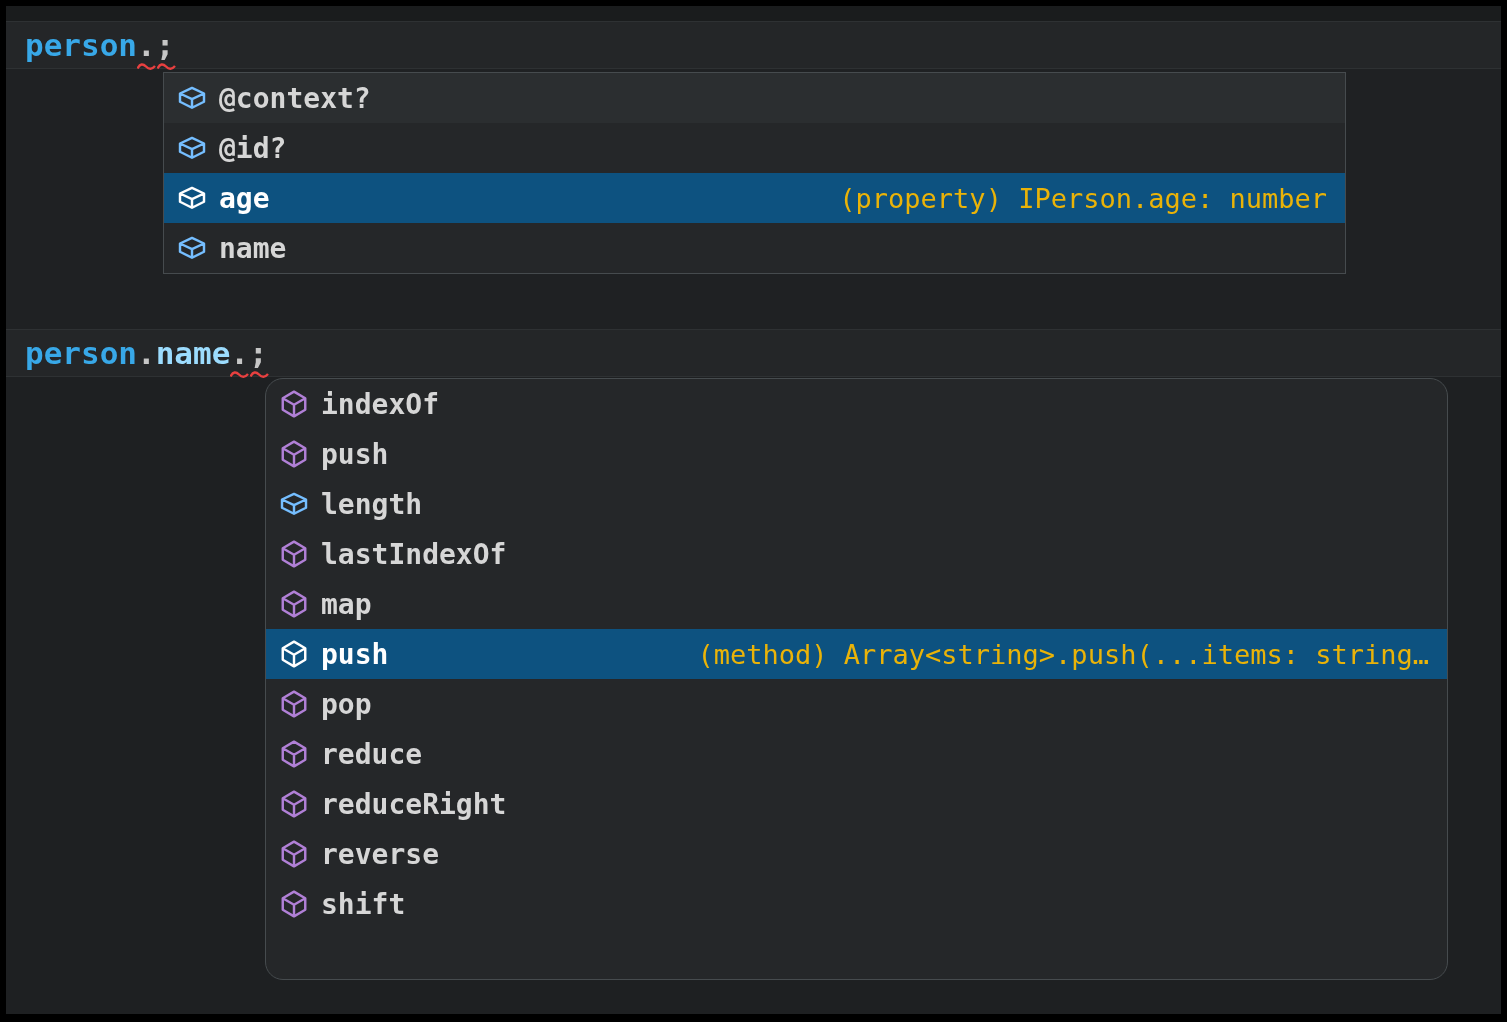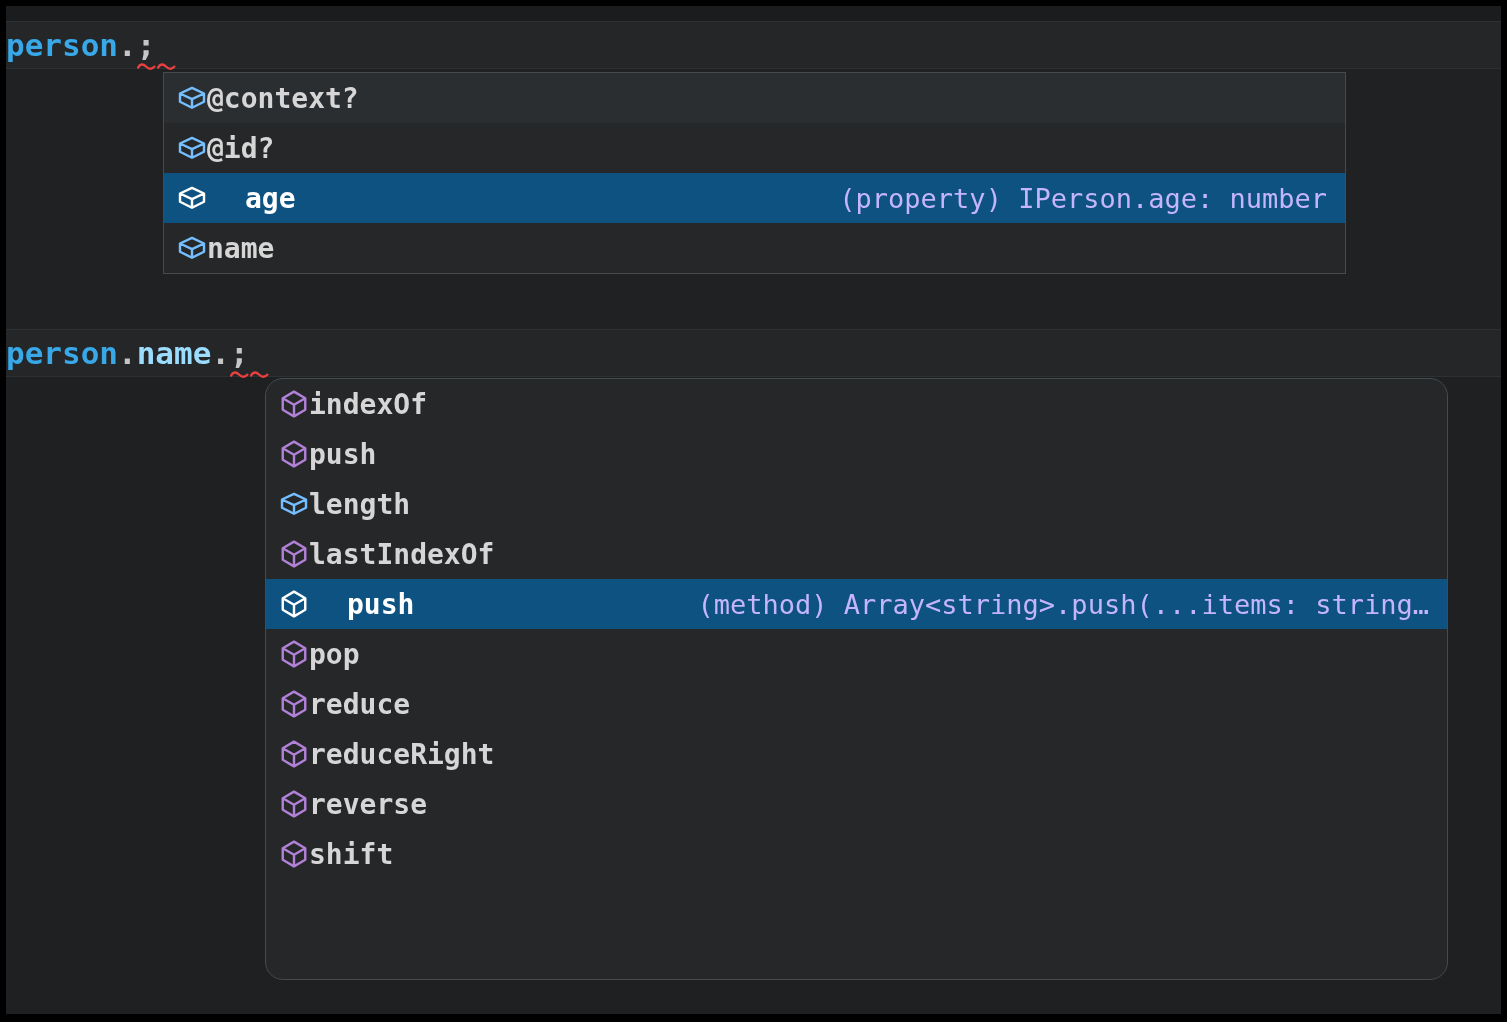--- a/index.html
+++ b/index.html
@@ -11,21 +11,21 @@
   .editor{
     position:absolute;left:6px;top:6px;width:1495px;height:1008px;
     background:#1F2123;overflow:hidden;
   }
   .strip-top{position:absolute;left:0;top:0;width:100%;height:15px;background:#1A1C1D;}
   .below-band2{position:absolute;left:0;top:371px;width:100%;height:637px;background:#1E2022;}
 
   .code-band{
     position:absolute;left:0;width:100%;height:48px;box-sizing:border-box;
     background:#242628;border-top:1px solid #2E3133;border-bottom:1px solid #2E3133;
-    font-size:31px;font-weight:bold;line-height:46px;
+    padding-left:19px;font-size:31px;font-weight:bold;line-height:46px;
     white-space:pre;z-index:2;
   }
   .band1{top:15px;}
   .band2{top:323px;}
   .t-var{color:#38A8E8;}
   .t-prop{color:#9CDCFE;}
   .t-punct{color:#C6C6C6;}
 
   .squiggle{position:absolute;z-index:3;}
 
@@ -34,28 +34,28 @@
     background:#252729;border:1px solid #464B4E;z-index:4;
   }
   .suggest1{left:157px;top:66px;height:202px;}
   .suggest2{left:259px;top:372px;height:602px;border-radius:18px;}
 
   .row{
     display:flex;align-items:center;height:50px;
     padding:0 18px 0 13px;font-size:28px;color:#D6D6D6;
     white-space:pre;overflow:hidden;
   }
-  .row .label{font-weight:bold;}
+  .row .label{font-weight:bold;margin-left:12px;}
   .row .detail{
     margin-left:auto;font-size:27px;font-weight:normal;color:#9FC2D8;
     overflow:hidden;
   }
   .row.hovered{background:#2B2E30;}
-  .row.selected{background:#0D5280;color:#FFFFFF;gap:38px;}
-  .row.selected .detail{color:#c4b5fd;}
+  .row.selected{background:#0D5280;color:#FFFFFF;}
+  .row.selected .detail{color:#eab308;}
 
   .icon{display:flex;width:30px;height:30px;flex:0 0 30px;}
   .icon svg{display:block;}
   .icon-field{color:#75BEFF;}
   .icon-method{color:#B180D7;}
   .row.selected .icon-field,.row.selected .icon-method{color:#FFFFFF;}
 </style>
 </head>
 <body>
 
@@ -125,20 +125,26 @@
             <path d="M8 2.6 L14.4 5.6 L14.4 10 L8 13.2 L1.6 10 L1.6 5.6 Z M1.6 5.6 L8 8.6 L14.4 5.6 M8 8.6 L8 13.2" fill="none" stroke="currentColor" stroke-width="1.3" stroke-linejoin="round"></path>
           </svg></span>
       <span class="label">length</span>
     </div>
     <div class="row">
       <span class="icon icon-method"><svg width="30" height="30" viewBox="0 0 16 16">
             <path d="M8 1.4 L14 4.9 L14 11.1 L8 14.6 L2 11.1 L2 4.9 Z M2 4.9 L8 8.4 L14 4.9 M8 8.4 L8 14.6" fill="none" stroke="currentColor" stroke-width="1.3" stroke-linejoin="round"></path>
           </svg></span>
       <span class="label">lastIndexOf</span>
     </div>
+    <div class="row">
+      <span class="icon icon-method"><svg width="30" height="30" viewBox="0 0 16 16">
+            <path d="M8 1.4 L14 4.9 L14 11.1 L8 14.6 L2 11.1 L2 4.9 Z M2 4.9 L8 8.4 L14 4.9 M8 8.4 L8 14.6" fill="none" stroke="currentColor" stroke-width="1.3" stroke-linejoin="round"></path>
+          </svg></span>
+      <span class="label">map</span>
+    </div>
     <div class="row selected">
       <span class="icon icon-method"><svg width="30" height="30" viewBox="0 0 16 16">
             <path d="M8 1.4 L14 4.9 L14 11.1 L8 14.6 L2 11.1 L2 4.9 Z M2 4.9 L8 8.4 L14 4.9 M8 8.4 L8 14.6" fill="none" stroke="currentColor" stroke-width="1.3" stroke-linejoin="round"></path>
           </svg></span>
       <span class="label">push</span>
       <span class="detail">(method) Array&lt;string&gt;.push(...items: string…</span>
     </div>
     <div class="row">
       <span class="icon icon-method"><svg width="30" height="30" viewBox="0 0 16 16">
             <path d="M8 1.4 L14 4.9 L14 11.1 L8 14.6 L2 11.1 L2 4.9 Z M2 4.9 L8 8.4 L14 4.9 M8 8.4 L8 14.6" fill="none" stroke="currentColor" stroke-width="1.3" stroke-linejoin="round"></path>

